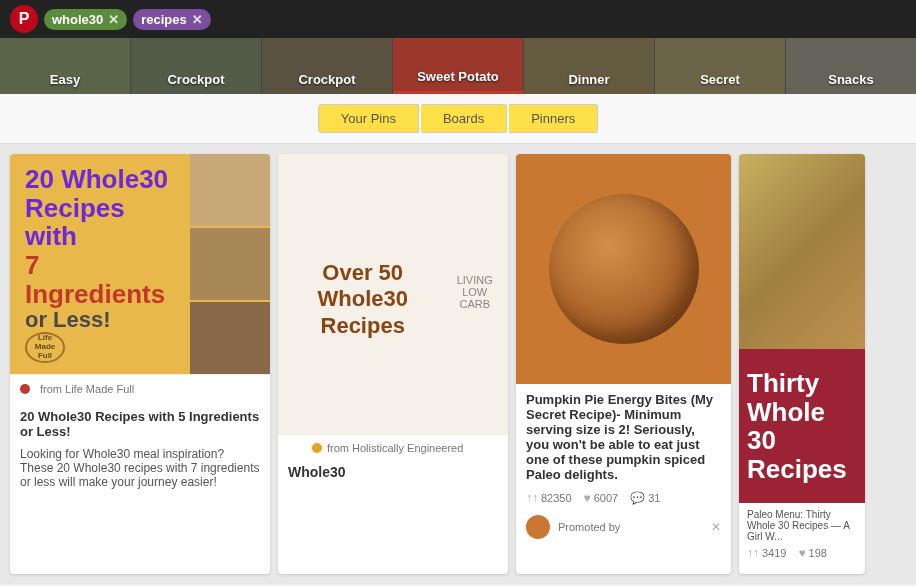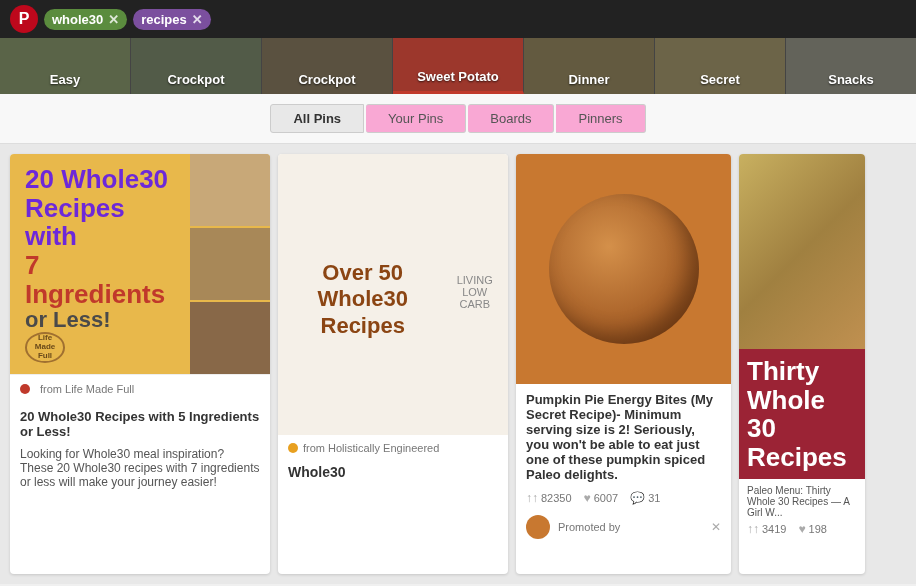--- a/index.html
+++ b/index.html
@@ -77,21 +77,21 @@
     .filter-bar {
       background: #f8f8f8;
       display: flex; justify-content: center; align-items: center;
       padding: 10px 0;
       gap: 2px;
       border-bottom: 1px solid #ddd;
     }
     .filter-tab {
       padding: 6px 22px;
       border: 1px solid #ccc;
-      background: #f9a8d4;
+      background: #fde047;
       color: #555;
       font-size: 13px;
       cursor: pointer;
       border-radius: 3px;
     }
     .filter-tab:first-child { border-radius: 3px 0 0 3px; }
     .filter-tab:last-child { border-radius: 0 3px 3px 0; }
     .filter-tab + .filter-tab { border-left: none; }
     .filter-tab.active { background: #e8e8e8; font-weight: bold; color: #333; }
 
@@ -205,21 +205,21 @@
     }
     .card2-grid-cell:nth-child(1) { background: #c8b890; }
     .card2-grid-cell:nth-child(2) { background: #90a860; }
     .card2-grid-cell:nth-child(3) { background: #d0c8a8; }
     .card2-grid-cell:nth-child(4) { background: #70985a; }
     .card2-grid-cell:nth-child(5) { background: #c08050; }
     .card2-grid-cell:nth-child(6) { background: #b8a870; }
     .card2-grid-cell:nth-child(7) { background: #d4b888; }
     .card2-grid-cell:nth-child(8) { background: #e8c890; }
     .card2-grid-cell.tall { grid-row: span 2; }
-    .card2-meta { padding: 7px 10px; display: flex; align-items: center; gap: 5px; font-size: 11px; color: #777; }
+    .card2-meta { padding: 7px 10px; display: flex; align-items: center; gap: 5px; font-size: 11px; color: #777; margin-left: 24px; }
     .meta-dot2 { width: 10px; height: 10px; background: #e8a020; border-radius: 50%; }
     .card2-pin-title { padding: 3px 10px 6px; font-size: 14px; font-weight: bold; color: #333; }
 
     
     .card3 { width: 215px; }
     .card3-img {
       height: 230px;
       background: #c87830;
       display: flex; align-items: center; justify-content: center;
     }
@@ -236,21 +236,21 @@
 
     
     .card4 { width: 126px; flex-shrink: 0; }
     .card4-img {
       height: 195px;
       background: #c8a040;
       overflow: hidden;
     }
     .card4-title-block {
       background: #9b2335;
-      padding: 8px 8px;
+      padding: 20px 8px;
       min-height: 90px;
     }
     .card4-title {
       font-size: 26px;
       font-weight: bold;
       color: white;
       line-height: 1.1;
     }
     .card4-meta { padding: 6px 8px; font-size: 10px; color: #555; }
 
@@ -309,21 +309,20 @@
     <div class="category-bg"></div>
     <span class="category-label">Secret</span>
   </div>
   <div class="category-item cat-snacks">
     <div class="category-bg"></div>
     <span class="category-label">Snacks</span>
   </div>
 </div>
 
 <div class="filter-bar">
-  <button class="filter-tab active">All Pins</button>
   <button class="filter-tab">Your Pins</button>
   <button class="filter-tab">Boards</button>
   <button class="filter-tab">Pinners</button>
 </div>
 
 <div class="content-area">
 
   <div class="pin-card card1">
     <div class="card1-img">
       <div class="card1-text-area">

